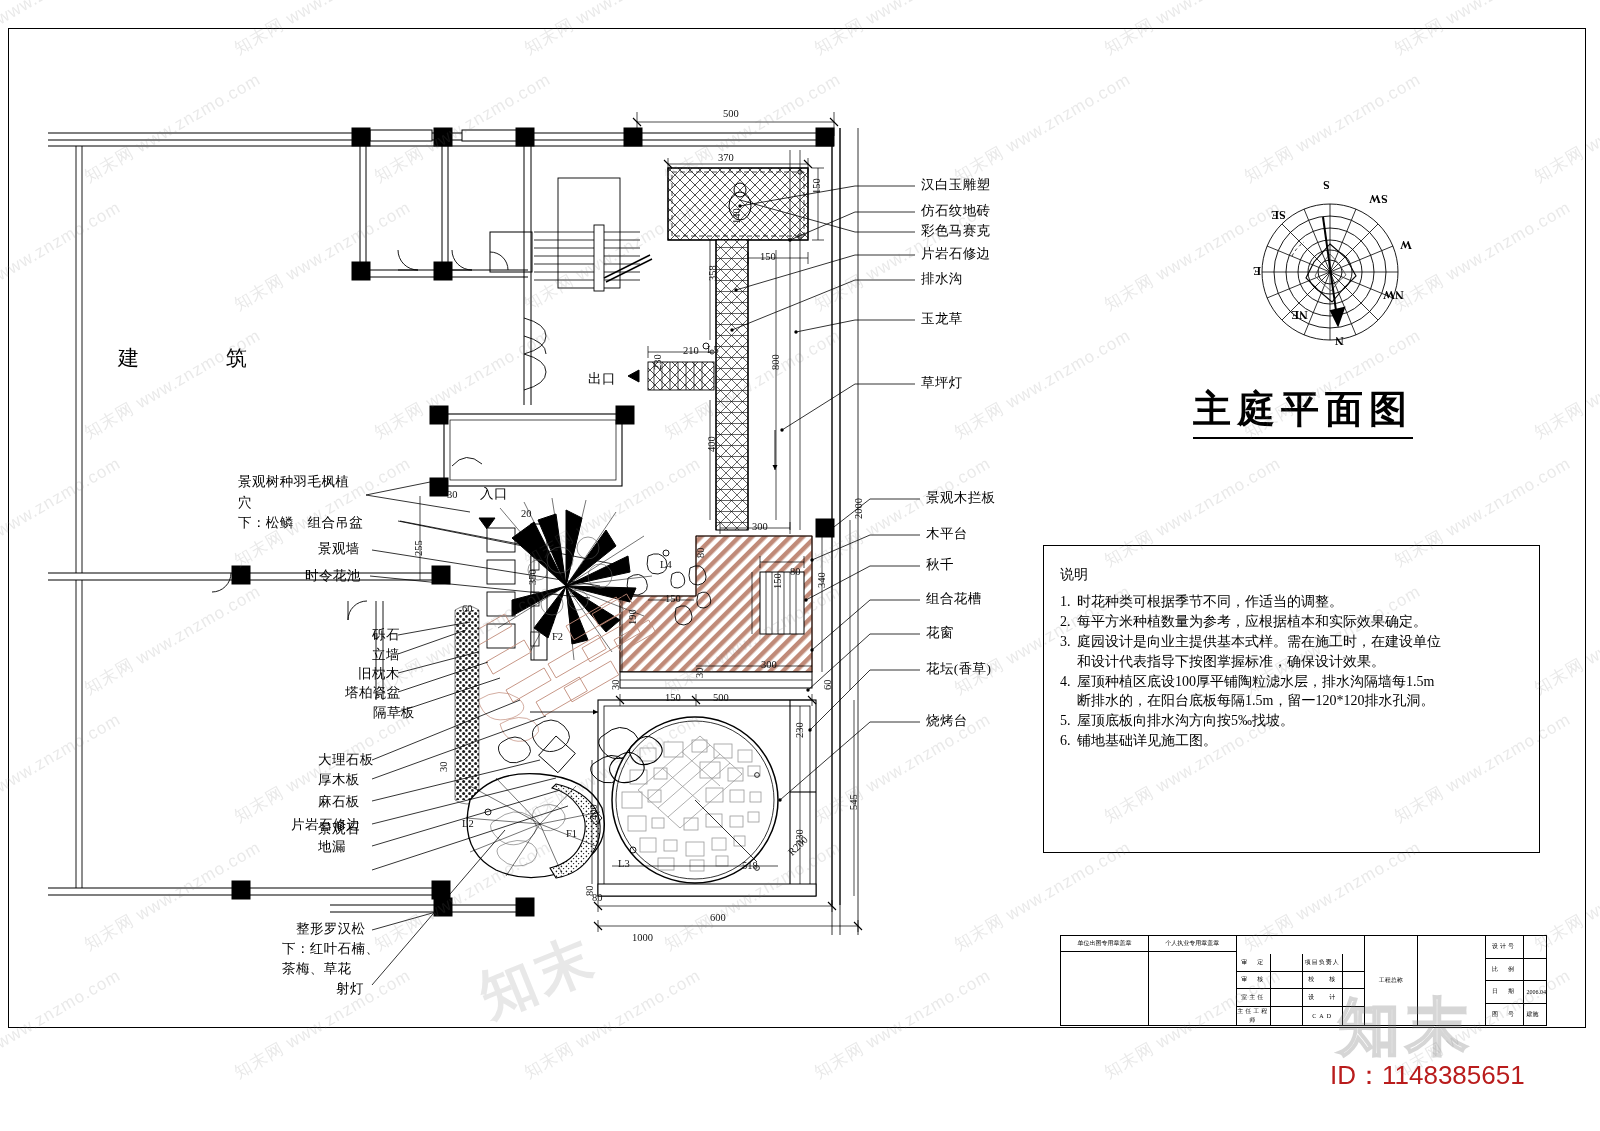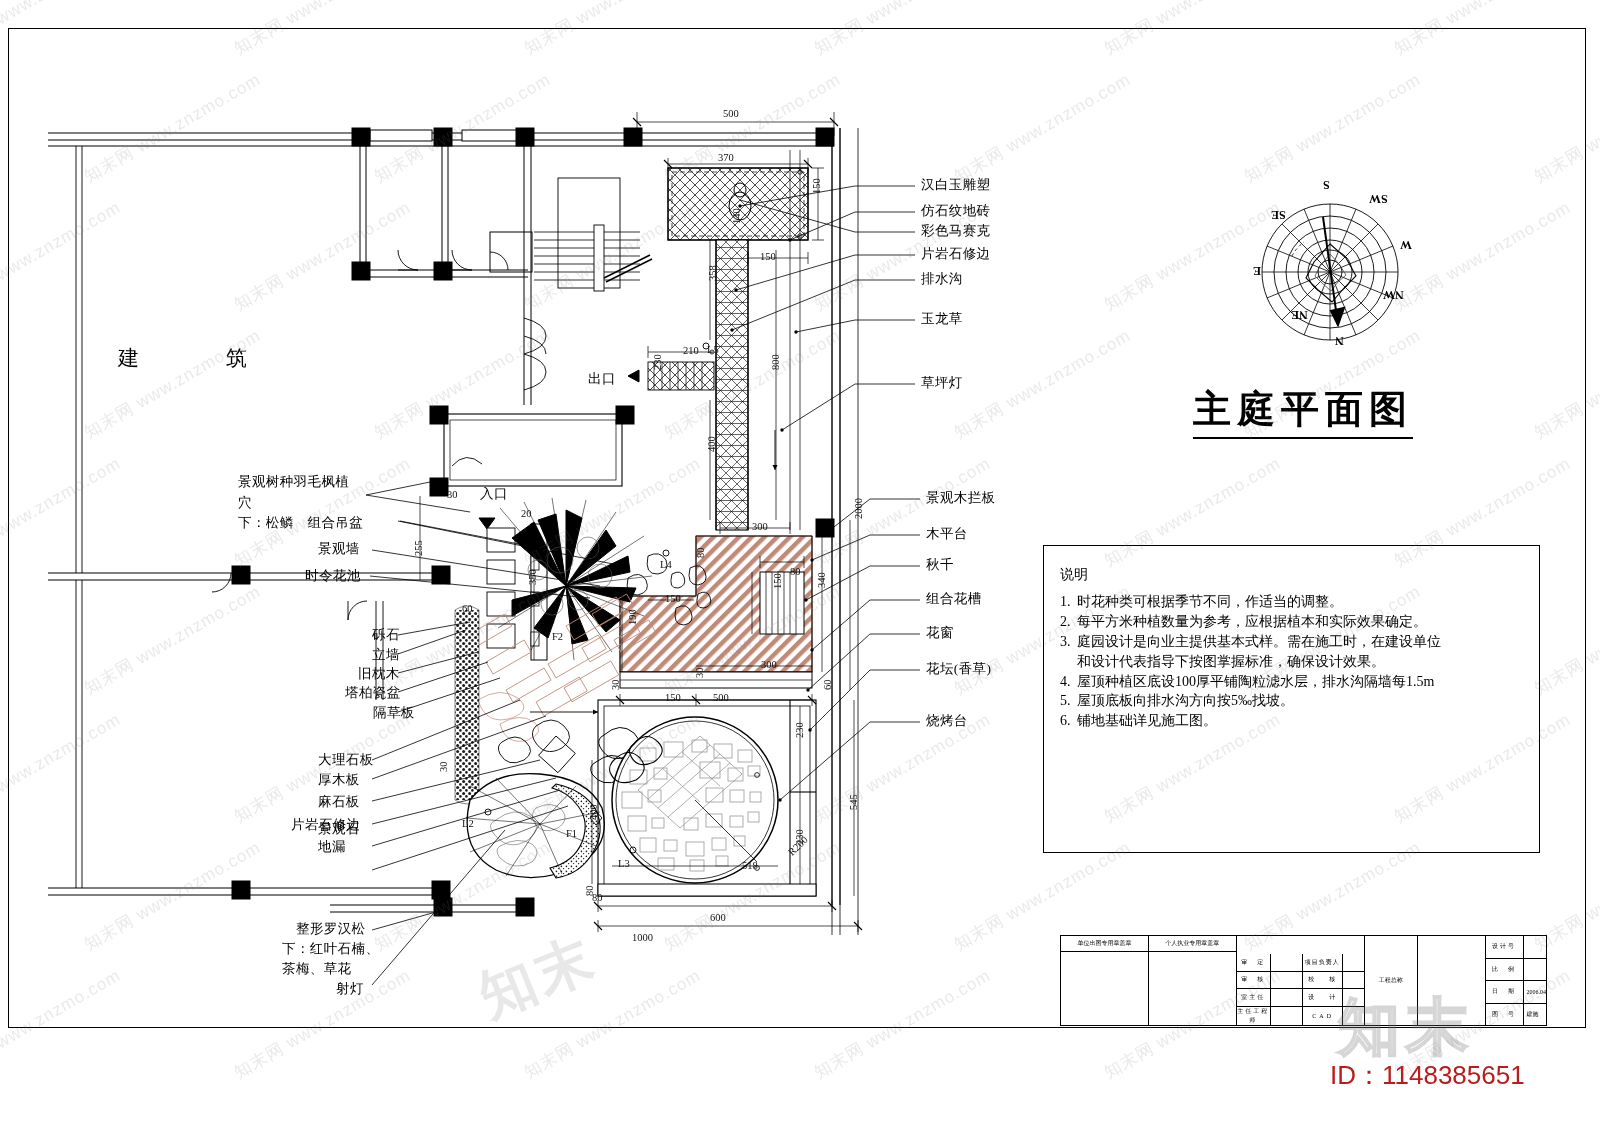--- a/index.html
+++ b/index.html
@@ -835,20 +835,24 @@
             <span class="note-num">3.</span>
             <span class="note-txt">庭园设计是向业主提供基本式样。需在施工时，在建设单位</span>
           </div>
           <div class="note-item">
             <span class="note-num"></span>
             <span class="note-txt">和设计代表指导下按图掌握标准，确保设计效果。</span>
           </div>
           <div class="note-item">
             <span class="note-num">4.</span>
             <span class="note-txt">屋顶种植区底设100厚平铺陶粒滤水层，排水沟隔墙每1.5m</span>
+          </div>
+          <div class="note-item">
+            <span class="note-num"></span>
+            <span class="note-txt">断排水的，在阳台底板每隔1.5m，留一120*120排水孔洞。</span>
           </div>
           <div class="note-item">
             <span class="note-num">5.</span>
             <span class="note-txt">屋顶底板向排水沟方向按5‰找坡。</span>
           </div>
           <div class="note-item">
             <span class="note-num">6.</span>
             <span class="note-txt">铺地基础详见施工图。</span>
           </div>
         </div>

